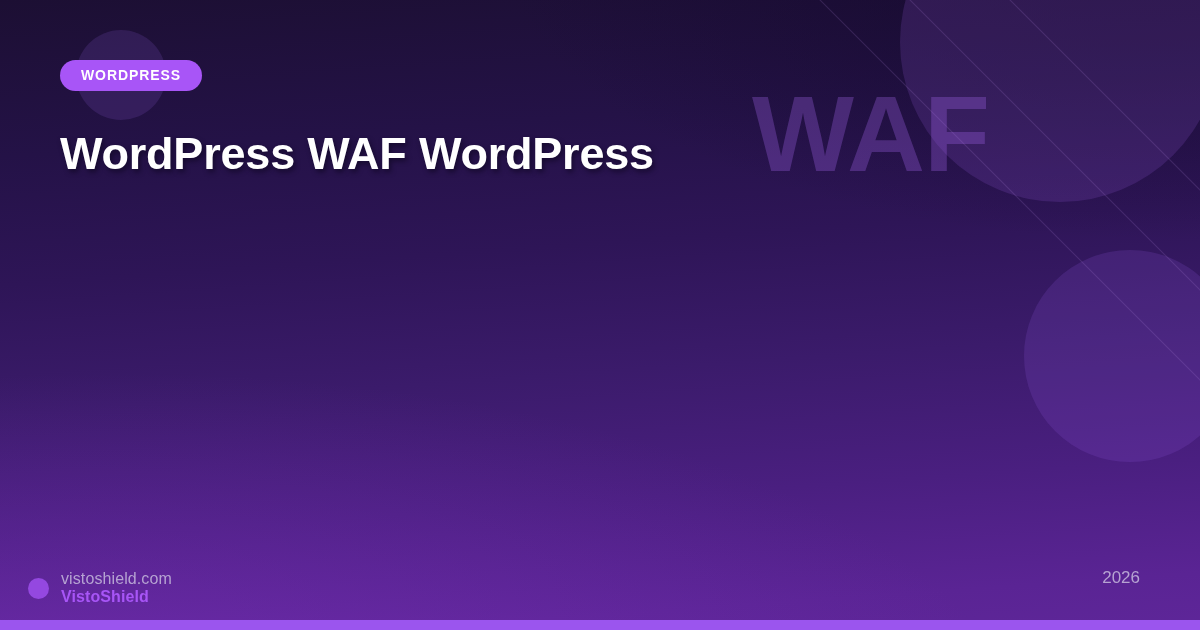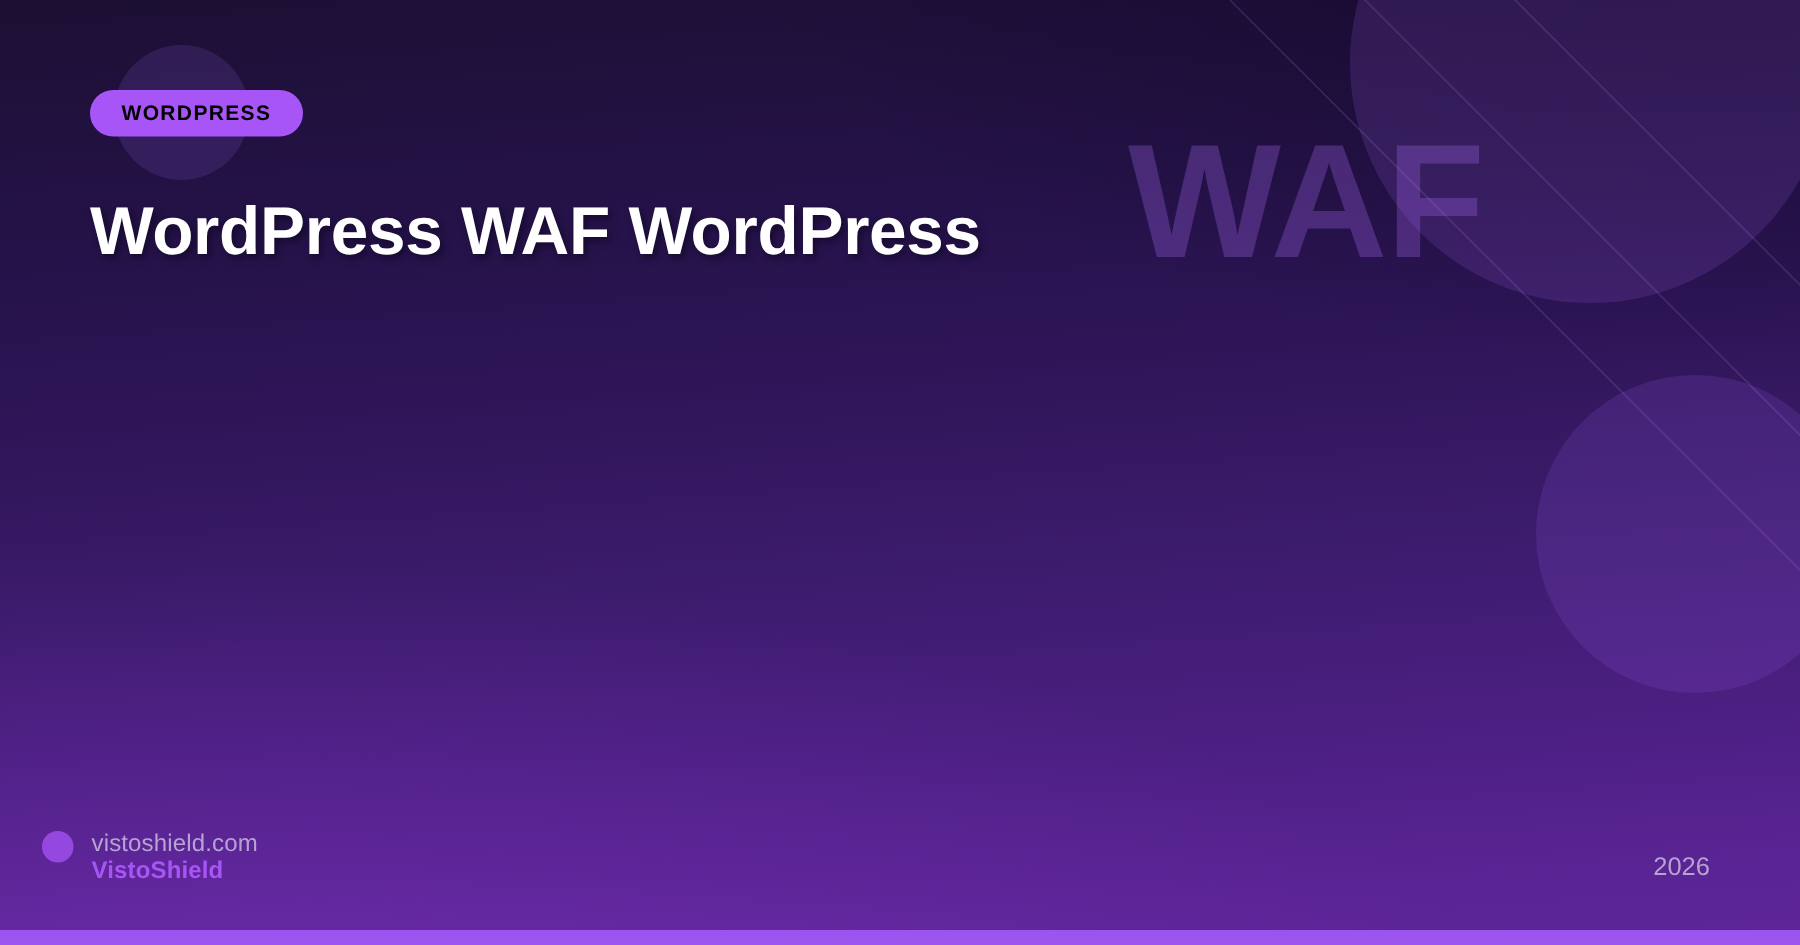--- a/index.html
+++ b/index.html
@@ -78,21 +78,21 @@
   
   .content {
     position:absolute;
     left:60px; top:60px;
     right:60px;
   }
 
   .badge {
     display:inline-block;
     background:#a855f7;
-    color:#000000;
+    color:#ffffff;
     font-size:14px;
     font-weight:bold;
     letter-spacing:.9px;
     padding:8px 21px 9px;
     border-radius:999px;
     line-height:1;
     white-space:nowrap;
   }
 
   .title {
@@ -110,21 +110,21 @@
   .footer {
     position:absolute;
     left:0; right:0; bottom:10px;
     height:96px;
     padding:0 60px 0 28px;
     display:flex;
     align-items:flex-end;
     justify-content:space-between;
   }
 
-  .brand-block { display:flex; align-items:flex-start; gap:12px; padding-bottom:30px; }
+  .brand-block { display:flex; align-items:center; gap:12px; padding-bottom:14px; }
 
   .brand-dot {
     width:21px; height:21px;
     border-radius:50%;
     background:#9448e0;
     flex:none;
   }
 
   .brand-text { display:flex; flex-direction:column; line-height:1.12; }
 

